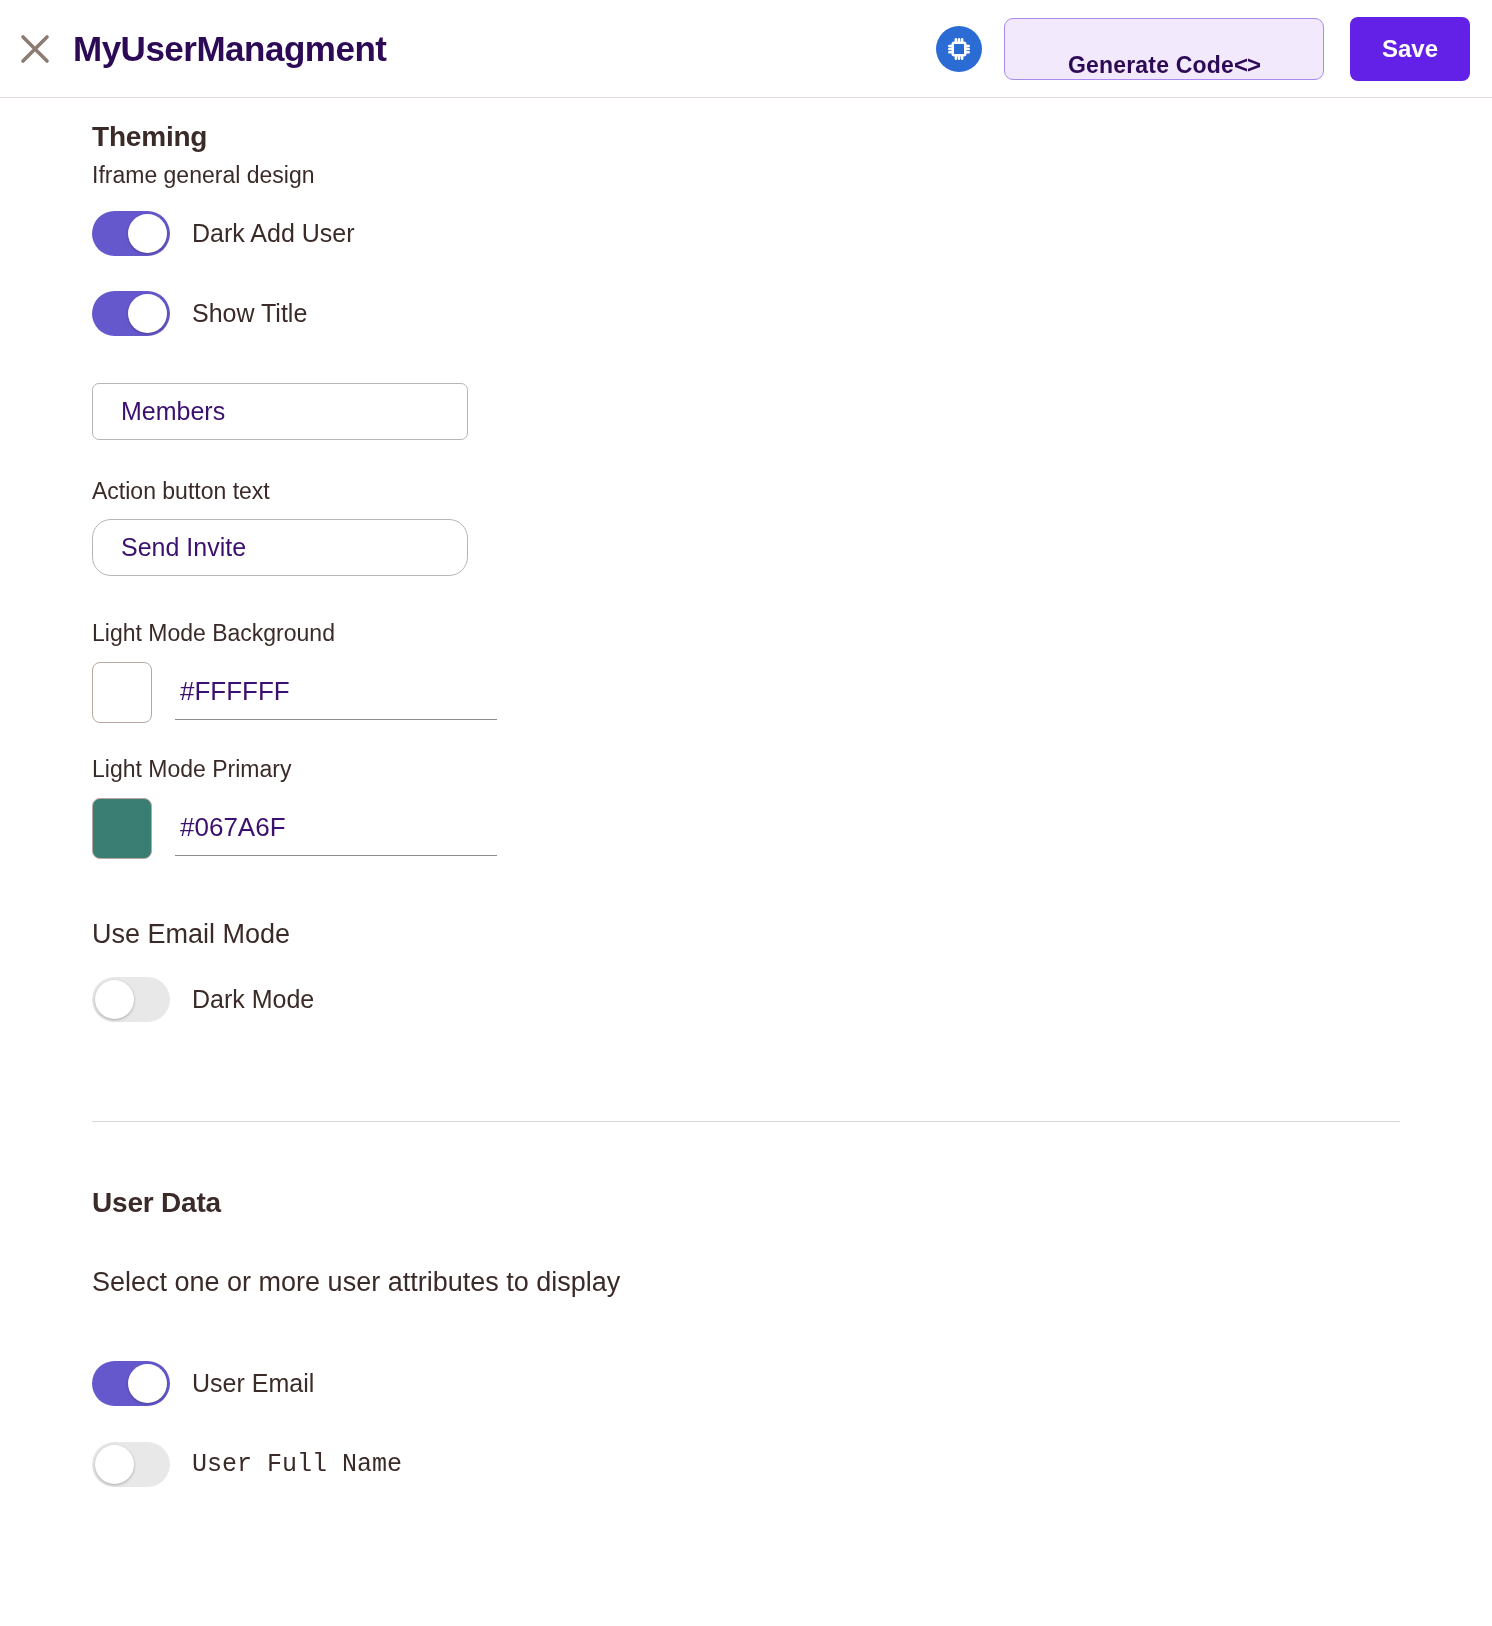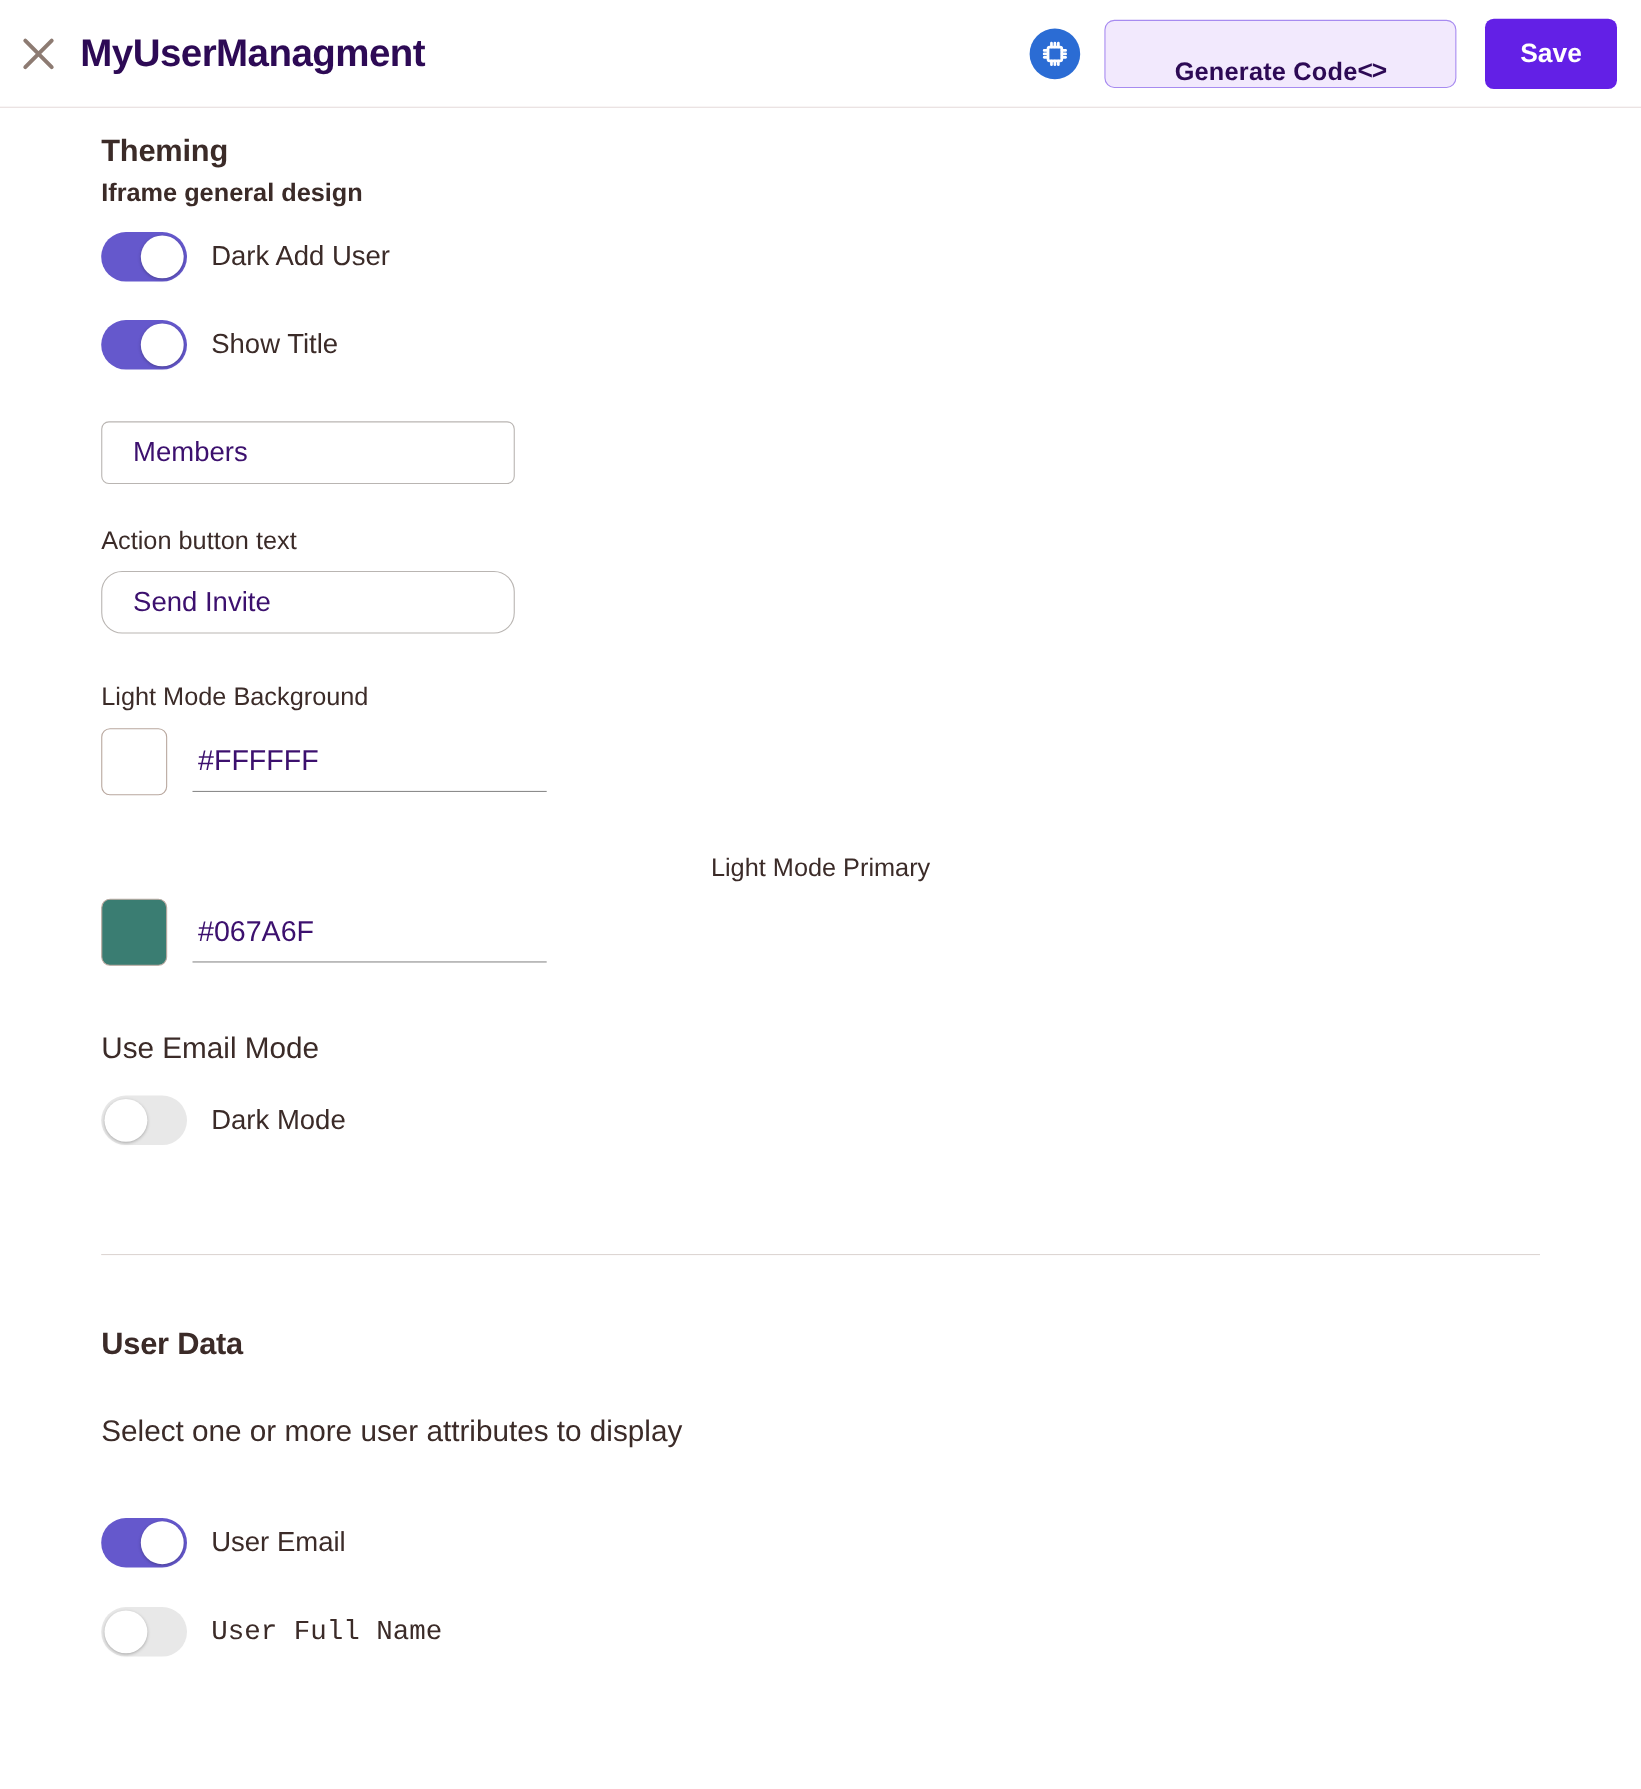--- a/index.html
+++ b/index.html
@@ -108,21 +108,21 @@
     font-size: 28px;
     font-weight: bold;
     color: #3b2b28;
     margin: 23px 0 0 0;
     letter-spacing: -0.2px;
   }
   .helper-text {
     font-size: 23px;
     color: #3b2b28;
     margin: 11px 0 0 0;
-    font-weight: bold;
+    font-weight: normal;
   }
   .field-label {
     font-size: 23px;
     color: #3b2b28;
     margin: 0;
     font-weight: normal;
   }
 
   
   .toggle-row {
@@ -271,21 +271,21 @@
 
     <input class="text-input" style="margin-top: 14px; border-radius: 19px;" type="text" value="Send Invite">
 
     <p class="field-label" style="margin-top:44px;">Light Mode Background</p>
 
     <div class="color-row" style="margin-top:15px;">
       <div class="swatch" id="swatch-bg" style="background: rgb(255, 255, 255);"></div>
       <input class="hex-input" type="text" value="#FFFFFF" style="">
     </div>
 
-    <p class="field-label" style="margin-top:52px;text-align:center;">Light Mode Primary</p>
+    <p class="field-label" style="margin-top:33px;">Light Mode Primary</p>
 
     <div class="color-row" style="margin-top:15px;">
       <div class="swatch" id="swatch-primary" style="background: rgb(58, 125, 114); border-color: rgb(185, 168, 159);"></div>
       <input class="hex-input" type="text" value="#067A6F" style="">
     </div>
 
     <p class="big-label" style="margin-top:60px;">Use Email Mode</p>
 
     <div class="toggle-row" style="margin-top:19px;">
       <div class="toggle off">

